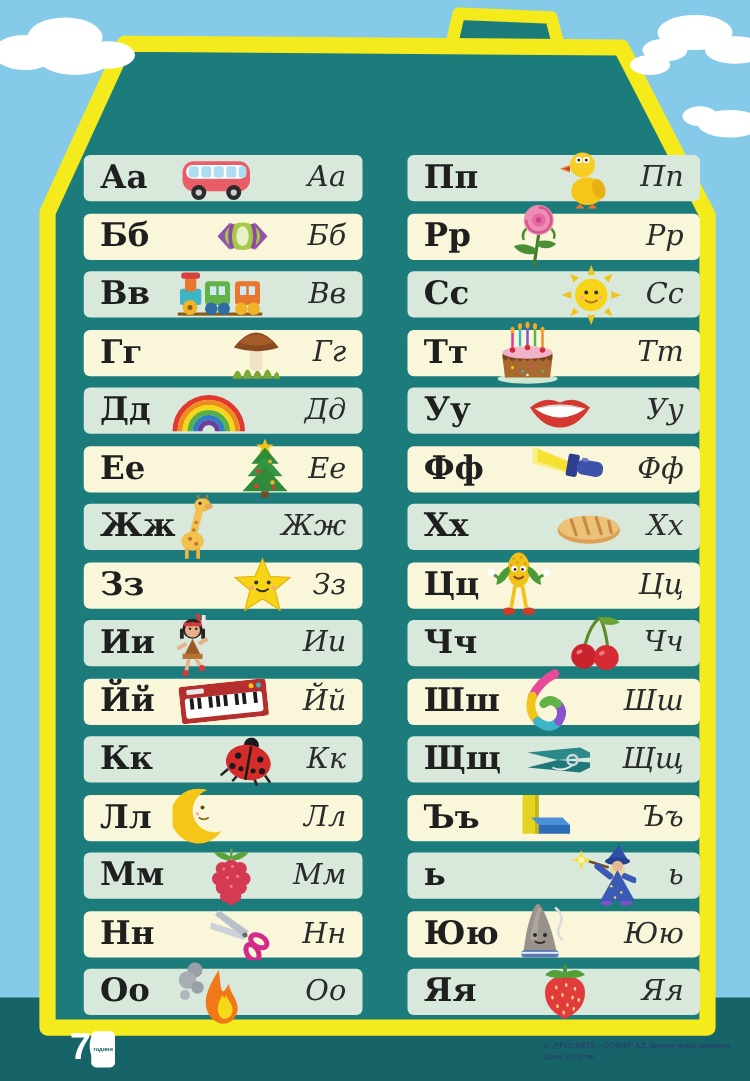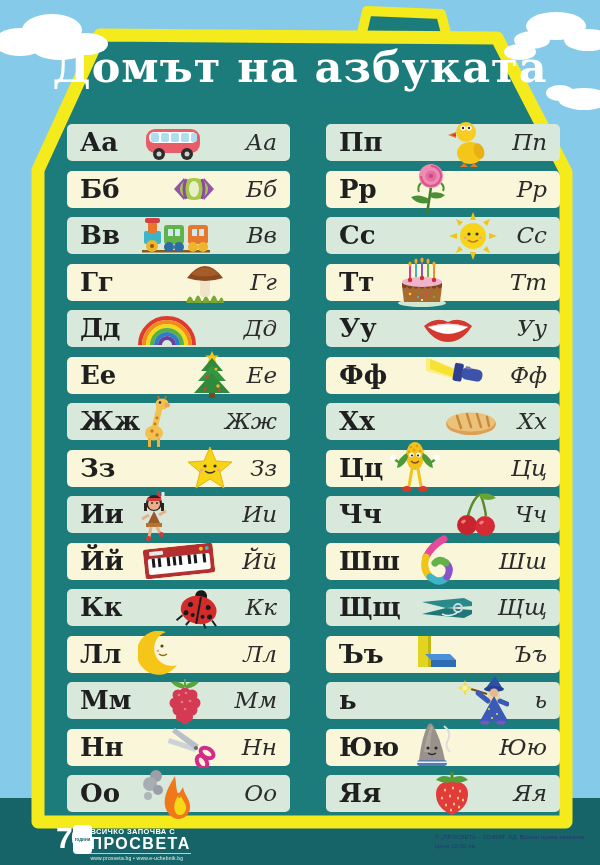--- a/index.html
+++ b/index.html
@@ -65,21 +65,20 @@
         <ellipse cx="588" cy="40" rx="24" ry="11"></ellipse>
       <ellipse cx="532" cy="40" rx="18" ry="9"></ellipse>
         <ellipse cx="520" cy="52" rx="16" ry="8"></ellipse>
     </g>
     <g class="cloud" data-name="cloud-right">
       <ellipse cx="584" cy="99" rx="26" ry="11"></ellipse>
         <ellipse cx="560" cy="93" rx="14" ry="8"></ellipse>
     </g>
   </svg>
 
-  <h1 class="title" data-name="poster-title">Домът на азбуката</h1>
 
   <div class="col col-left" id="col-left" data-name="letters-column-left">
   <div class="row mint" data-name="letter-row">
     <span class="printed" data-name="printed-letters">Аа</span>
     <span class="icon" data-name="bus-icon">
           <svg width="58" height="40" viewBox="0 0 58 40">
             <rect x="1" y="6" width="54" height="24" rx="9" fill="#e85d67"></rect>
             <rect x="4" y="9" width="48" height="11" rx="5" fill="#fff"></rect>
             <rect x="6" y="10" width="8" height="9" rx="2" fill="#aedcf0"></rect>
             <rect x="16" y="10" width="8" height="9" rx="2" fill="#aedcf0"></rect>
@@ -670,25 +669,20 @@
             </g>
           </svg>
         </span>
     <span class="cursive" data-name="cursive-letters">Яя</span>
   </div>
 </div>
 
   <div class="footer" data-name="footer">
     <div class="logo" data-name="prosveta-logo">
       <span class="logo-70" data-name="logo-70"><span data-name="logo-number">70</span><span class="logo-badge" data-name="logo-badge">години</span></span>
-      <span class="logo-right" data-name="logo-text-block">
-        <span class="logo-tagline" data-name="logo-tagline">ВСИЧКО ЗАПОЧВА С</span>
-        <span class="logo-name" data-name="logo-name">ПРОСВЕТА</span>
-        <span class="logo-urls" data-name="logo-urls">www.prosveta.bg • www.e-uchebnik.bg</span>
-      </span>
     </div>
     <div class="legal" data-name="legal-text">
       <span data-name="copyright-line">© „ПРОСВЕТА – СОФИЯ“ АД. Всички права запазени.</span>
       <span data-name="price-line">Цена 10,00 лв.</span>
     </div>
   </div>
 
 </div>
 
 </body></html>

